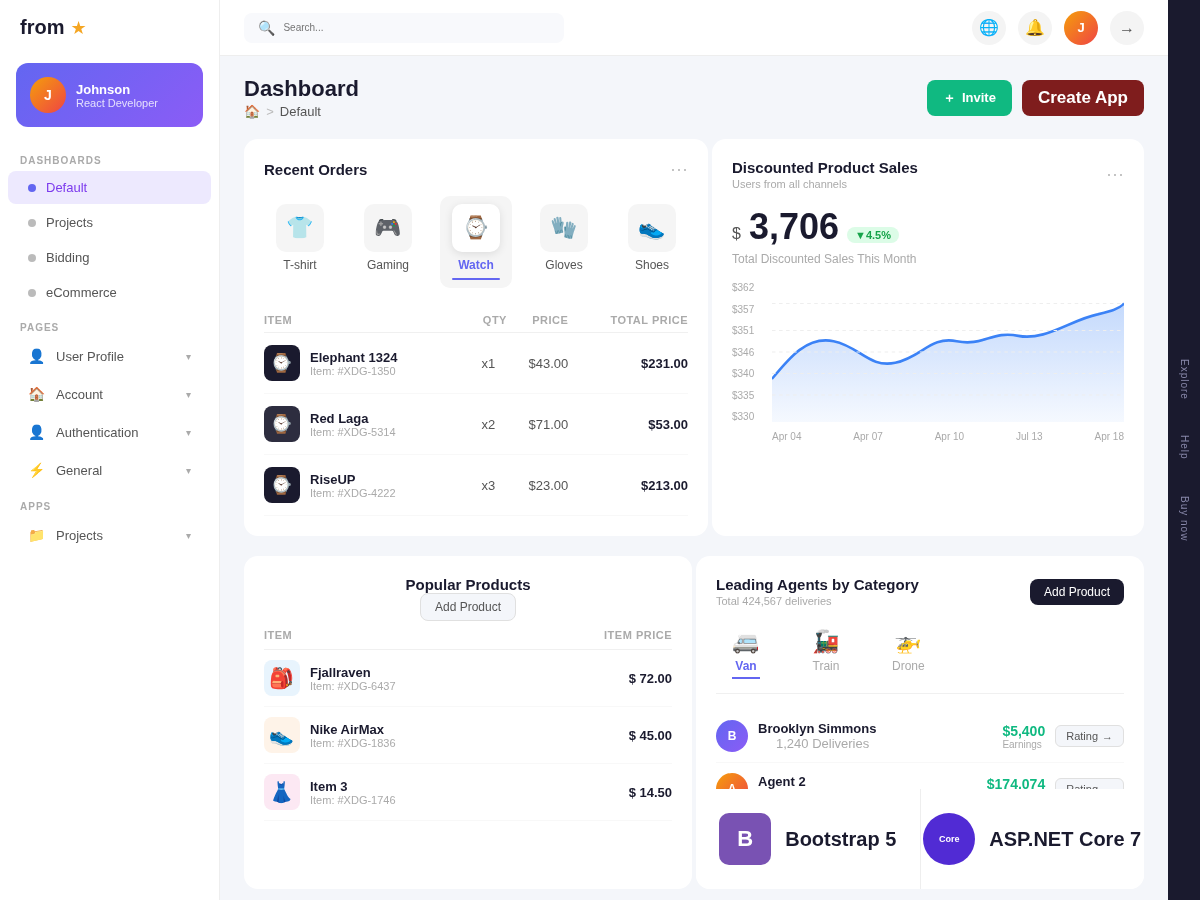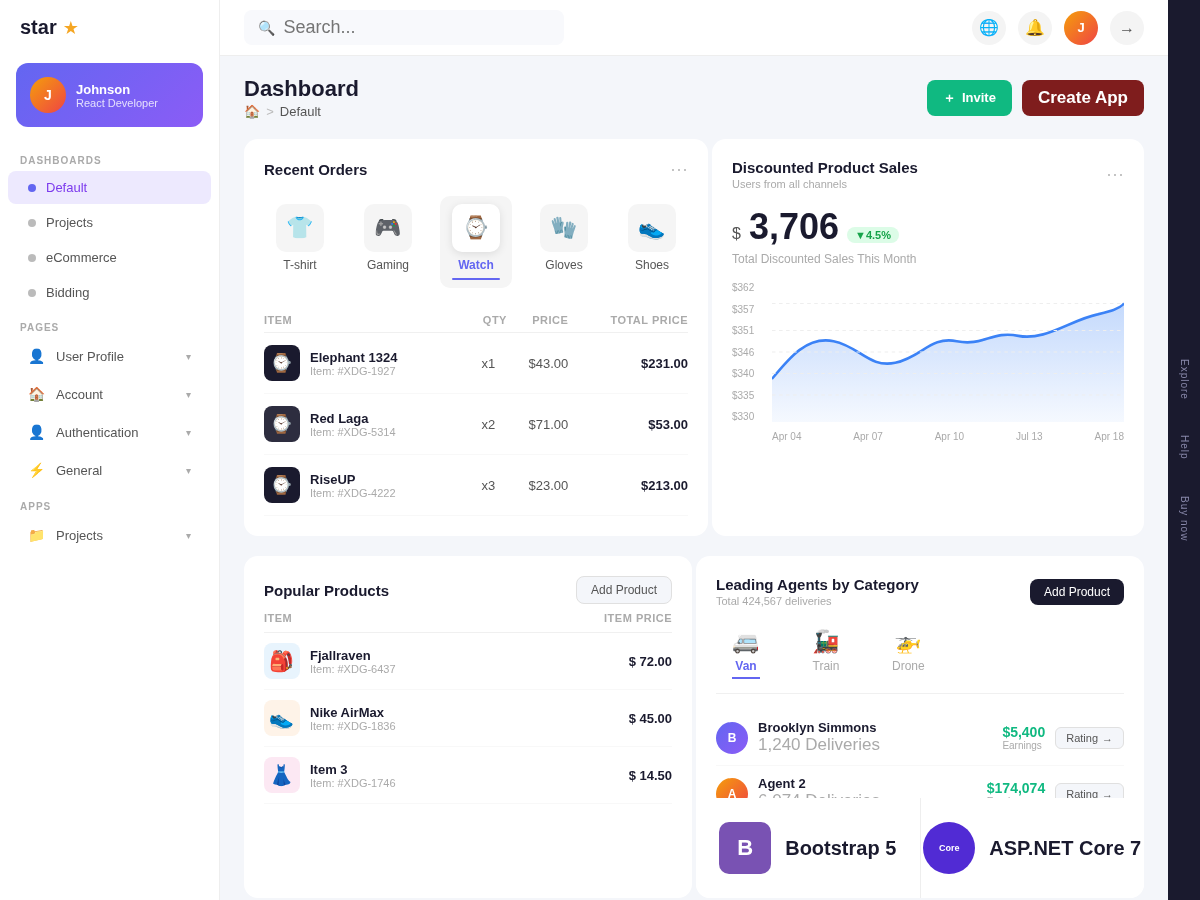--- a/index.html
+++ b/index.html
@@ -27,21 +27,21 @@
     .right-panel { width: 32px; background: #1a1a2e; display: flex; flex-direction: column; align-items: center; justify-content: center; gap: 20px; flex-shrink: 0; }
     .right-panel-text { writing-mode: vertical-rl; font-size: 10px; color: #8888aa; letter-spacing: 1px; cursor: pointer; padding: 8px 4px; }
 
     
     .main { flex: 1; display: flex; flex-direction: column; overflow: hidden; }
 
     
     .topbar { background: #fff; border-bottom: 1px solid #eee; padding: 0 24px; height: 56px; display: flex; align-items: center; gap: 12px; }
     .search-box { display: flex; align-items: center; gap: 8px; background: #f8f9fc; border-radius: 8px; padding: 7px 14px; flex: 1; max-width: 320px; }
     .search-icon { color: #aaa; font-size: 14px; }
-    .search-input { border: none; background: transparent; font-size: 18px; color: #555; outline: none; width: 100%; }
+    .search-input { border: none; background: transparent; font-size: 10px; color: #555; outline: none; width: 100%; }
     .topbar-right { margin-left: auto; display: flex; align-items: center; gap: 12px; }
     .topbar-icon { width: 34px; height: 34px; border-radius: 50%; background: #f4f4f4; display: flex; align-items: center; justify-content: center; cursor: pointer; font-size: 16px; color: #555; }
     .topbar-avatar { width: 34px; height: 34px; border-radius: 50%; background: linear-gradient(135deg, #f59e0b, #ef4444); display: flex; align-items: center; justify-content: center; color: white; font-weight: bold; font-size: 13px; cursor: pointer; }
 
     
     .page-content { flex: 1; overflow-y: auto; padding: 20px 24px; background: #f4f6fa; }
     .page-header { display: flex; align-items: center; justify-content: space-between; margin-bottom: 20px; }
     .page-title { font-size: 22px; font-weight: 700; color: #1a1a2e; }
     .breadcrumb { display: flex; align-items: center; gap: 6px; font-size: 13px; color: #888; margin-top: 2px; }
     .breadcrumb .sep { color: #bbb; }
@@ -94,21 +94,21 @@
 
     
     .chart-container { position: relative; height: 160px; margin-top: 8px; }
     .chart-labels { display: flex; flex-direction: column; justify-content: space-between; position: absolute; left: 0; top: 0; bottom: 20px; }
     .chart-label { font-size: 10px; color: #aaa; }
     .chart-area { position: absolute; left: 40px; right: 0; top: 0; bottom: 20px; }
     .chart-x-labels { position: absolute; left: 40px; right: 0; bottom: 0; display: flex; justify-content: space-between; }
     .chart-x-label { font-size: 10px; color: #aaa; }
 
     
-    .pop-header { display: flex; align-items: center; justify-content: space-between; margin-bottom: 4px; }
+    .pop-header { display: flex; align-items: center; justify-content: space-between; margin-bottom: 4px; flex-direction: column; }
     .pop-subtitle { font-size: 11px; color: #aaa; margin-bottom: 16px; }
     .btn-add { background: #f4f6fa; color: #555; border: 1px solid #e0e0e0; padding: 6px 14px; border-radius: 8px; font-size: 12px; cursor: pointer; }
     .btn-add-dark { background: #1a1a2e; color: white; border: none; padding: 6px 14px; border-radius: 8px; font-size: 12px; cursor: pointer; }
 
     .product-table th { font-size: 11px; color: #aaa; text-align: left; padding: 4px 0 8px; letter-spacing: 0.5px; }
     .product-table td { padding: 10px 0; border-bottom: 1px solid #f8f8f8; vertical-align: middle; }
     .product-icon { width: 36px; height: 36px; border-radius: 8px; display: flex; align-items: center; justify-content: center; font-size: 20px; }
 
     
     .agent-tabs { display: flex; gap: 20px; margin-bottom: 16px; border-bottom: 1px solid #f0f0f0; padding-bottom: 8px; }
@@ -117,40 +117,40 @@
     .agent-tab-label { font-size: 12px; color: #aaa; }
     .agent-tab.active .agent-tab-label { color: #6366f1; font-weight: 600; }
     .agent-tab.active .agent-tab-icon { color: #6366f1; }
     .agent-tab-bar { width: 100%; height: 2px; background: transparent; }
     .agent-tab.active .agent-tab-bar { background: #6366f1; }
 
     .agent-row { display: flex; align-items: center; gap: 10px; padding: 10px 0; border-bottom: 1px solid #f8f8f8; }
     .agent-avatar-img { width: 32px; height: 32px; border-radius: 50%; background: linear-gradient(135deg, #6366f1, #8b5cf6); display: flex; align-items: center; justify-content: center; color: white; font-size: 12px; font-weight: bold; }
     .agent-info { flex: 1; }
     .agent-name { font-size: 13px; font-weight: 600; color: #1a1a2e; }
-    .agent-deliveries { font-size: 17px; color: #aaa; }
+    .agent-deliveries { font-size: 13px; color: #aaa; margin-left: 18px; }
     .agent-earnings { font-size: 14px; font-weight: 600; color: #10b981; }
     .agent-rating-btn { background: #f4f6fa; border: 1px solid #e0e0e0; padding: 4px 10px; border-radius: 6px; font-size: 11px; color: #555; cursor: pointer; display: flex; align-items: center; gap: 4px; }
 
     
     .overlay-banner { position: absolute; bottom: 0; left: 0; right: 0; height: 100px; background: white; display: flex; z-index: 10; }
     .overlay-half { flex: 1; display: flex; align-items: center; justify-content: center; gap: 14px; }
     .overlay-half-left { border-right: 1px solid #eee; }
     .overlay-icon-bootstrap { width: 52px; height: 52px; background: #7952b3; border-radius: 10px; display: flex; align-items: center; justify-content: center; color: white; font-size: 22px; font-weight: bold; }
     .overlay-icon-asp { width: 52px; height: 52px; background: #512bd4; border-radius: 50%; display: flex; align-items: center; justify-content: center; color: white; font-size: 11px; font-weight: bold; }
     .overlay-label { font-size: 20px; font-weight: 800; color: #1a1a2e; }
 
     svg.chart-svg { width: 100%; height: 100%; }
   </style>
 </head>
 <body>
 
 <div class="sidebar">
   <div class="sidebar-logo">
-    <span class="logo-text">star</span>
+    <span class="logo-text">from</span>
     <span class="logo-star">★</span>
   </div>
 
   <div class="user-card">
     <div class="user-avatar-img">J</div>
     <div>
       <div class="user-name">Johnson</div>
       <div class="user-role">React Developer</div>
     </div>
   </div>
@@ -160,25 +160,25 @@
   <div class="sidebar-item active">
     <span class="dot"></span>
     <span>Default</span>
   </div>
   <div class="sidebar-item">
     <span class="dot-gray"></span>
     <span>Projects</span>
   </div>
   <div class="sidebar-item">
     <span class="dot-gray"></span>
+    <span>Bidding</span>
+  </div>
+  <div class="sidebar-item">
+    <span class="dot-gray"></span>
     <span>eCommerce</span>
-  </div>
-  <div class="sidebar-item">
-    <span class="dot-gray"></span>
-    <span>Bidding</span>
   </div>
 
   <div class="sidebar-section">PAGES</div>
 
   <div class="sidebar-item">
     <span class="icon">👤</span>
     <span>User Profile</span>
     <span class="chevron">▾</span>
   </div>
   <div class="sidebar-item">
@@ -285,21 +285,21 @@
               <th class="right">TOTAL PRICE</th>
             </tr>
           </thead>
           <tbody>
             <tr>
               <td>
                   <div class="item-cell">
                 <div class="item-icon" style="background:#1a1a2e;">⌚</div>
                 <div>
                       <div class="item-name">Elephant 1324</div>
-                      <div class="item-id">Item: #XDG-1927</div>
+                      <div class="item-id">Item: #XDG-1350</div>
                     </div>
               </div>
                 </td>
               <td class="qty">x1</td>
               <td class="price">$43.00</td>
               <td class="total-price">$231.00</td>
             </tr>
             <tr>
               <td>
                   <div class="item-cell">

